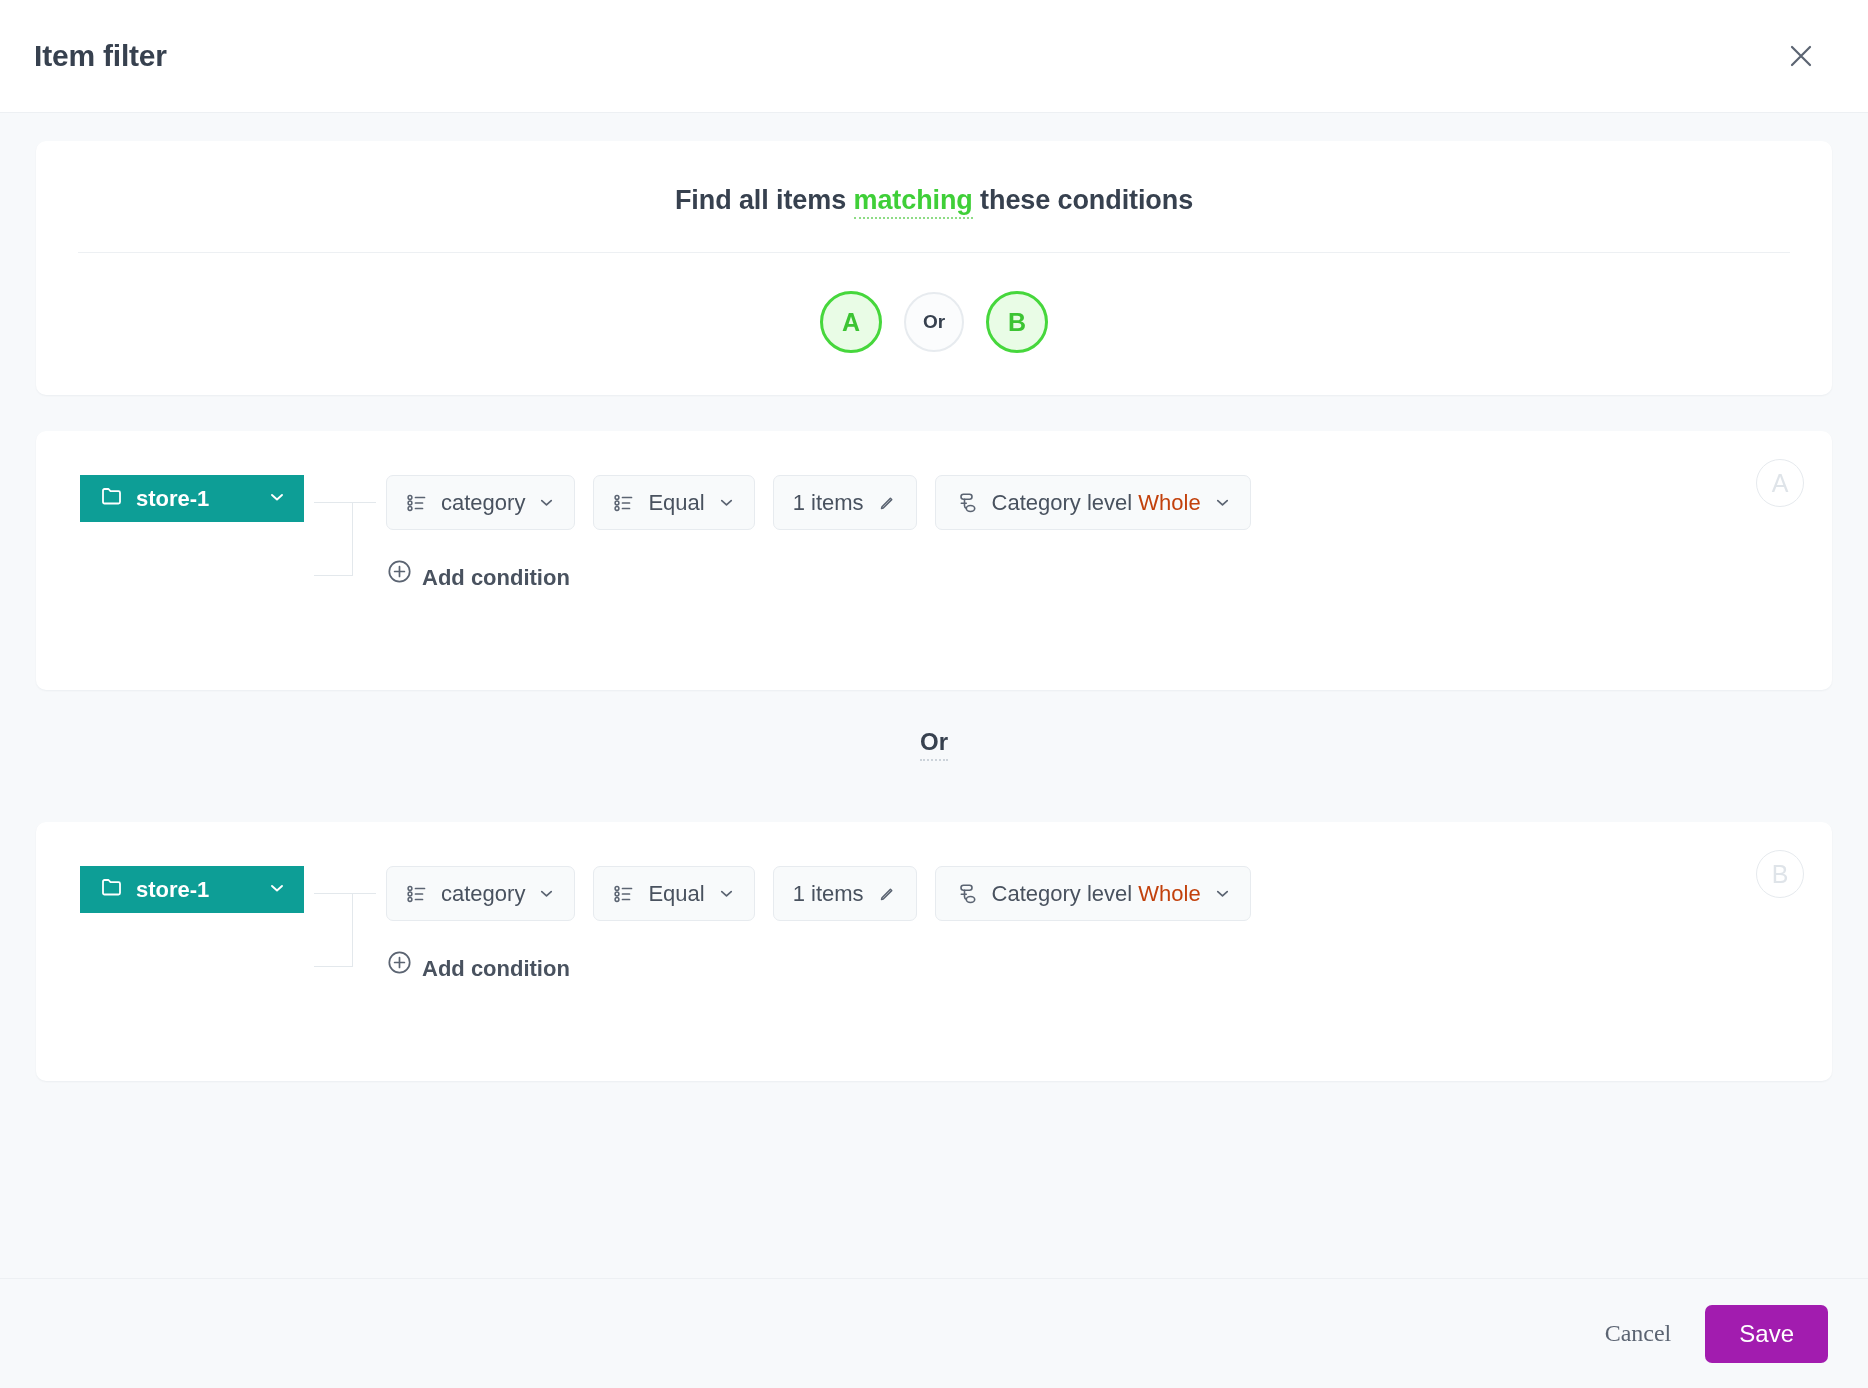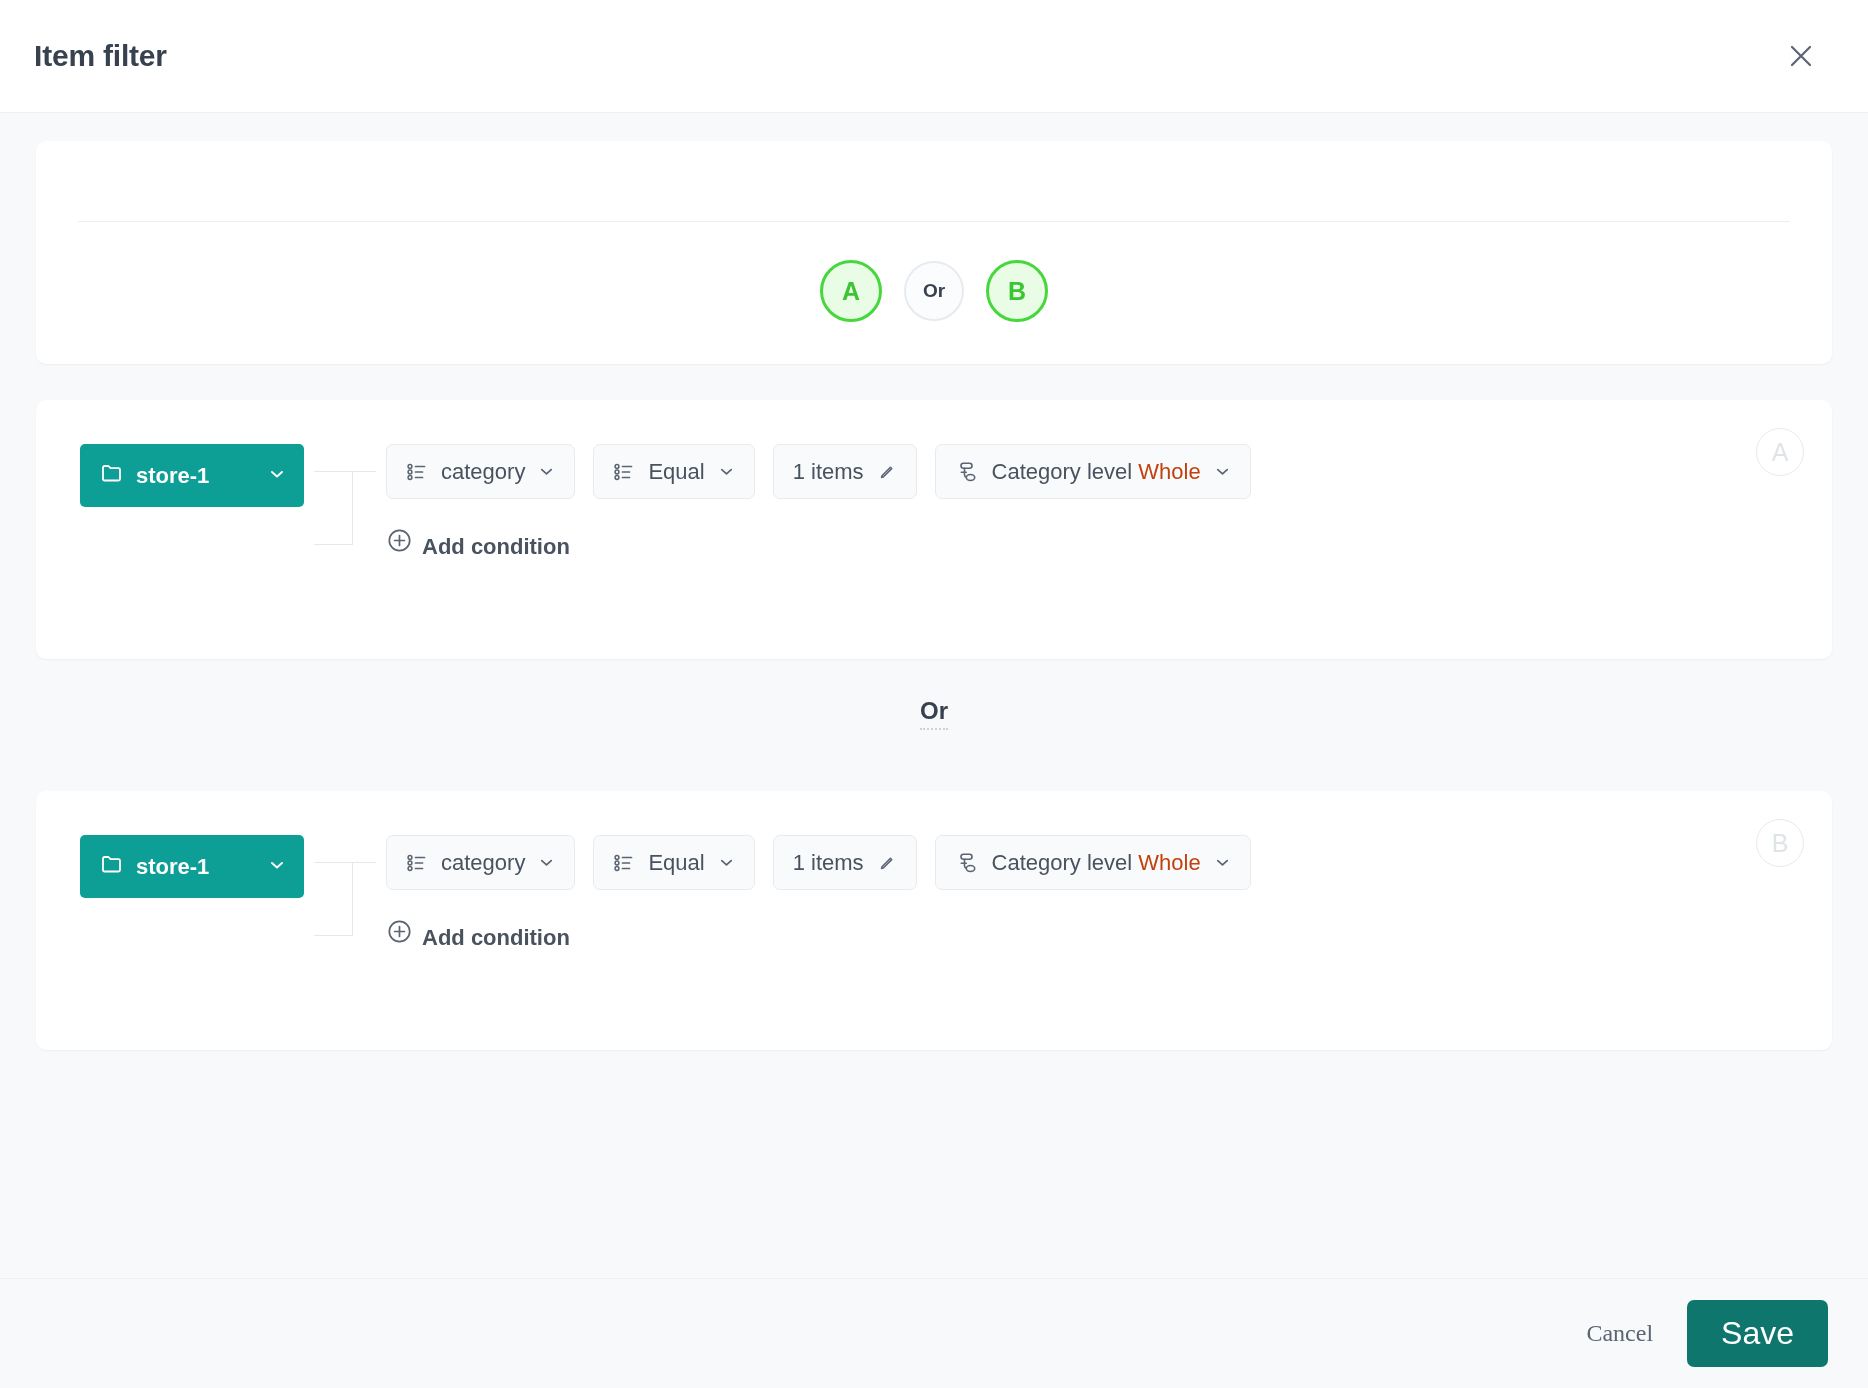--- a/index.html
+++ b/index.html
@@ -141,23 +141,23 @@
 
   .filter-inner {
     display: flex;
     align-items: flex-start;
     padding-left: 44px;
   }
 
   
   .store-chip {
     flex: 0 0 auto;
-    height: 63px;
+    height: 47px;
     background: #0d9e96;
-    border-radius: 5px;
+    border-radius: 0;
     display: flex;
     align-items: center;
     gap: 12px;
     padding: 0 18px 0 20px;
     color: #ffffff;
     font-size: 22px;
     font-weight: 700;
     cursor: pointer;
     min-width: 224px;
   }
@@ -286,24 +286,24 @@
     background: transparent;
     border: none;
     font-family: Liberation Serif, serif;
     font-size: 24px;
     color: #5b6472;
     padding: 14px 22px;
     border-radius: 7px;
     cursor: pointer;
   }
   .btn-save {
-    background: #0f766e;
+    background: #a21caf;
     border: none;
     font-family: "Liberation Sans", sans-serif;
-    font-size: 32px;
+    font-size: 24px;
     color: #ffffff;
     padding: 15px 34px;
     border-radius: 7px;
     cursor: pointer;
   }
 </style>
 </head>
 <body>
 
 <div class="app">
@@ -313,20 +313,23 @@
     <div class="close-btn">
       <svg width="26" height="26" viewBox="0 0 26 26" fill="none">
         <path d="M4 4 L22 22 M22 4 L4 22" stroke="#5b6472" stroke-width="2.2" stroke-linecap="round"></path>
       </svg>
     </div>
   </div>
 
   <div class="dialog-body">
 
     <div class="summary-card">
+      <div class="summary-sentence">
+        <span>Find all items </span><span class="hl">matching</span><span> these conditions</span>
+      </div>
       <div class="summary-divider"></div>
       <div class="badge-row">
         <div class="grp-badge green">A</div>
         <div class="grp-badge neutral">Or</div>
         <div class="grp-badge green">B</div>
       </div>
     </div>
 
     <div class="filter-card">
       <div class="card-letter">A</div>

